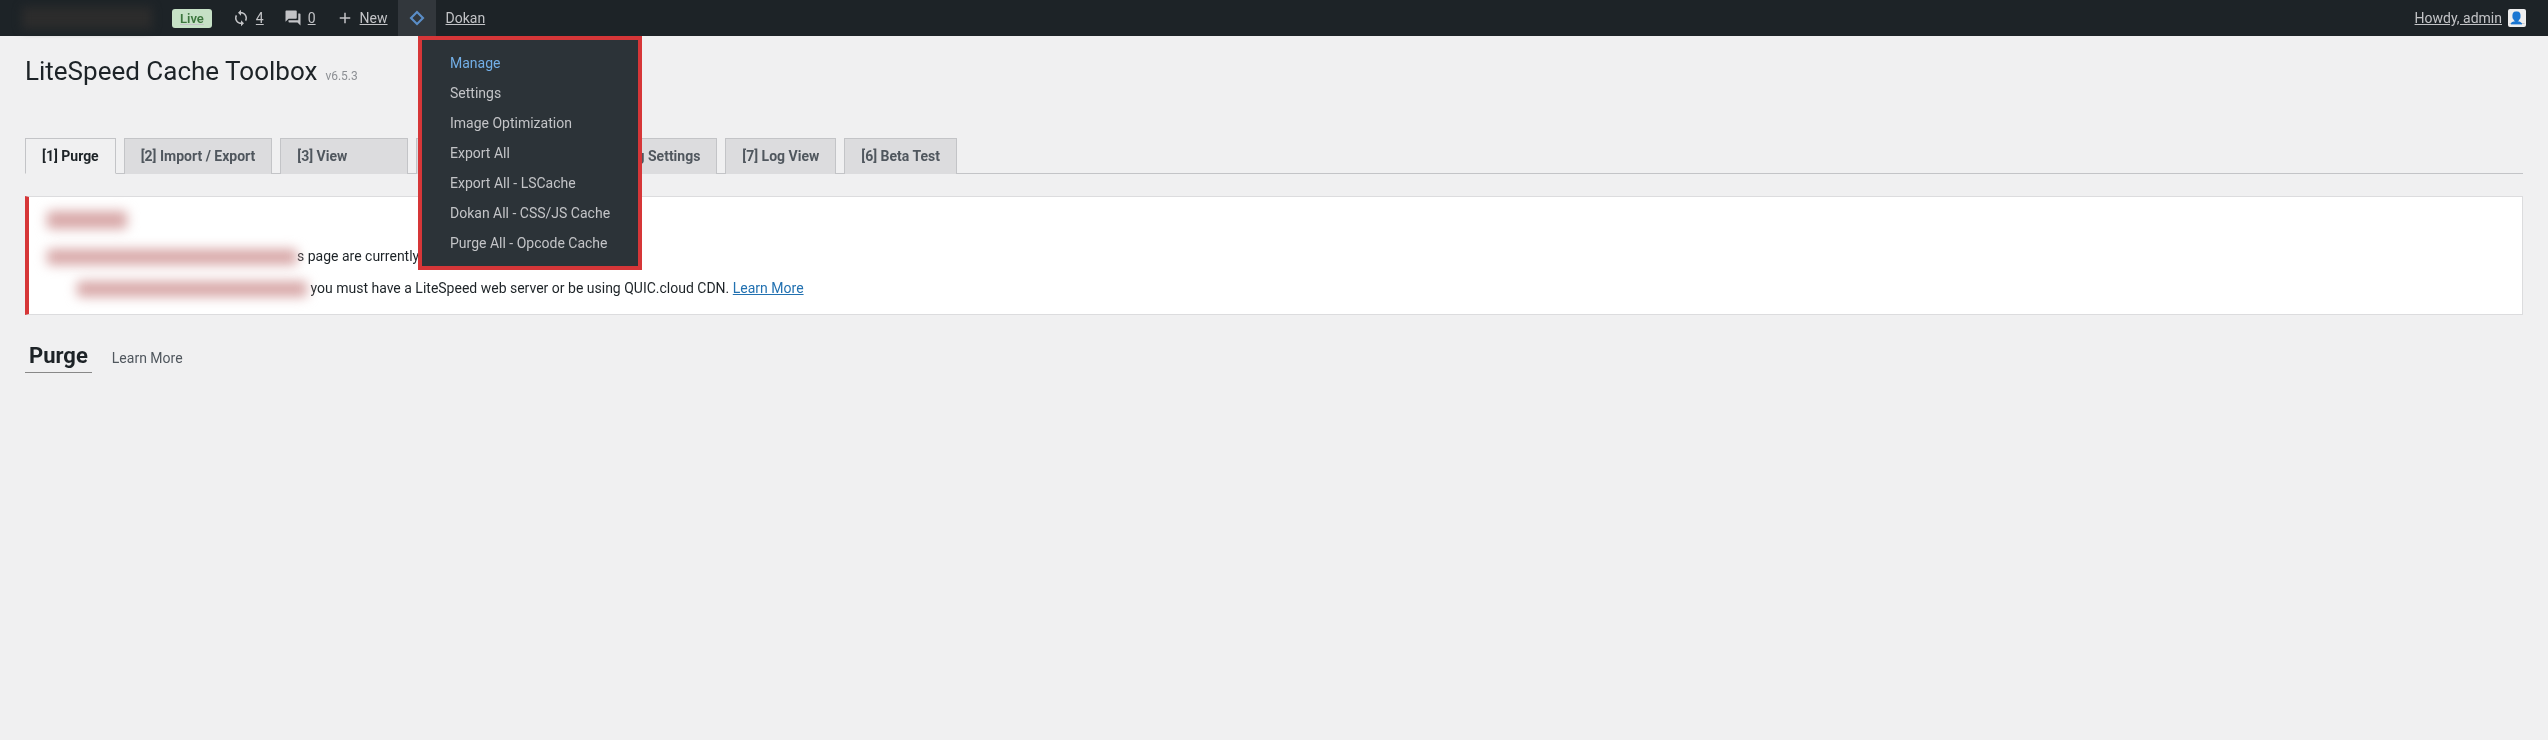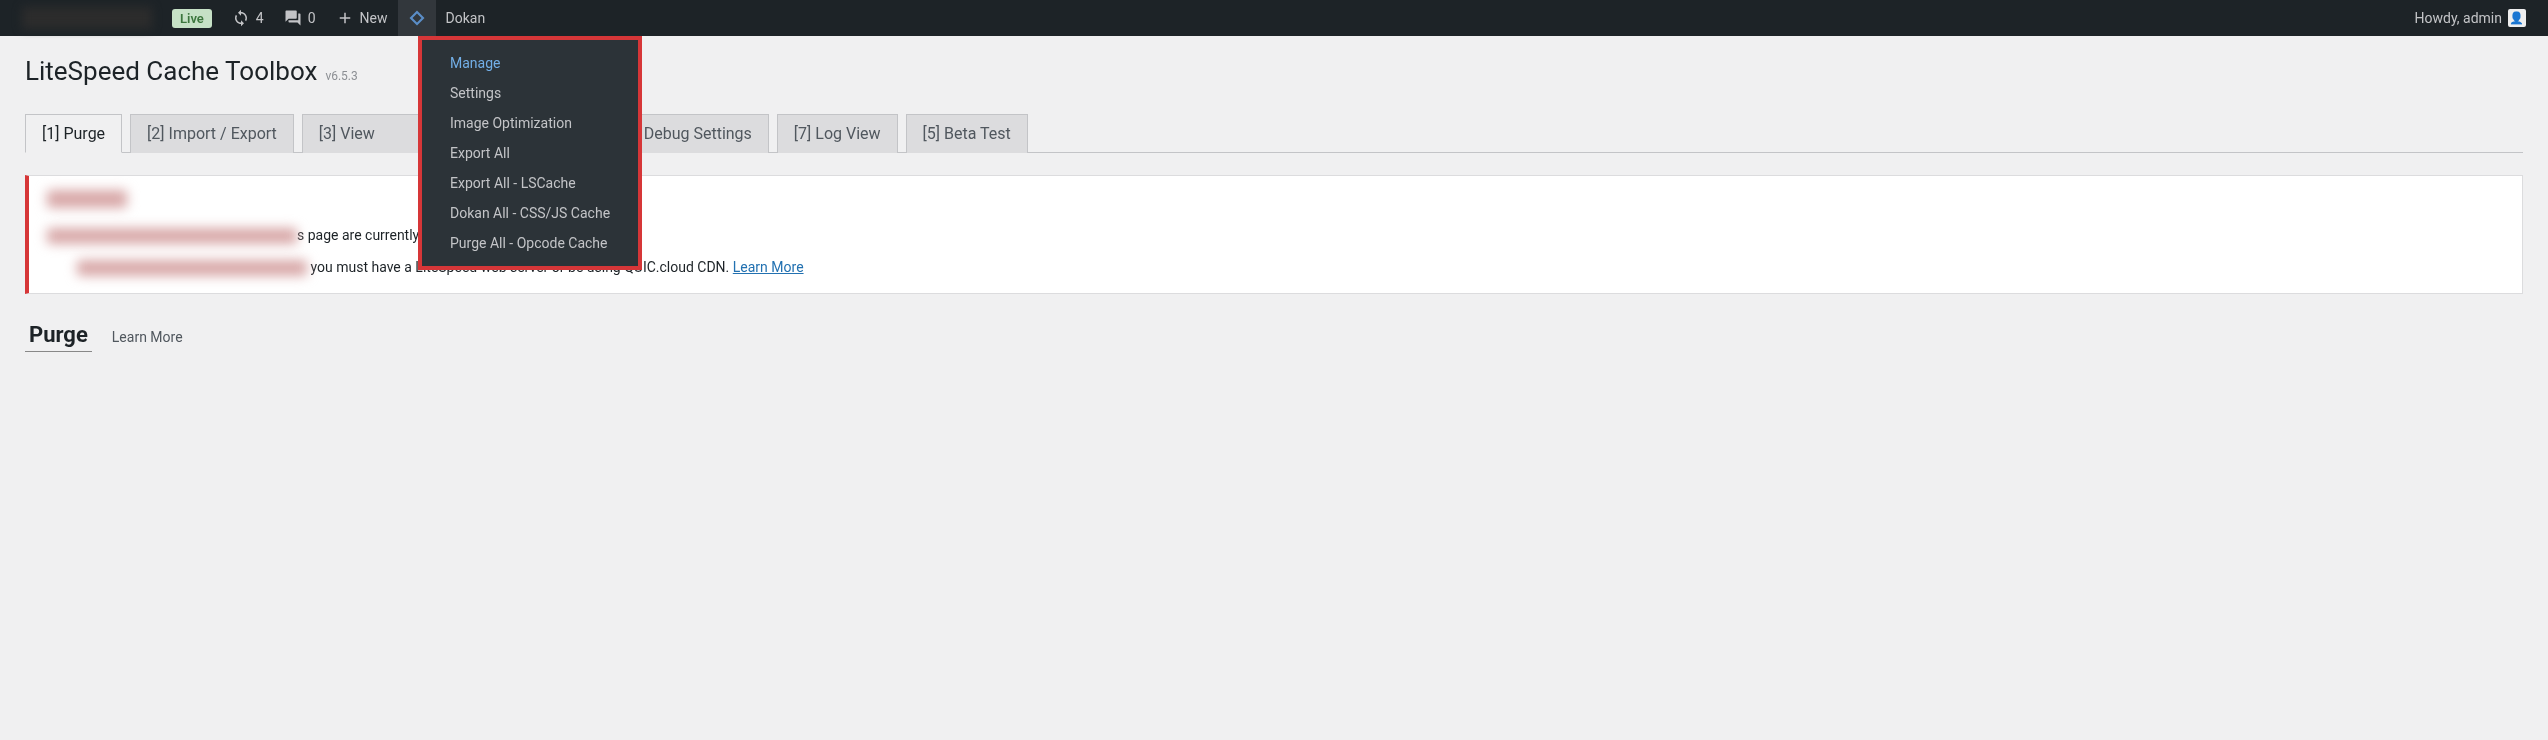--- a/index.html
+++ b/index.html
@@ -31,20 +31,21 @@
       height: 100%;
     }
     .admin-bar-item {
       display: flex;
       align-items: center;
       gap: 6px;
       padding: 0 10px;
       height: 100%;
       cursor: pointer;
       color: #c3c4c7;
+      text-decoration: underline;
     }
     .admin-bar-right {
       display: flex;
       align-items: flex-start;
       gap: 8px;
       height: 100%;
     }
     .live-badge {
       background: #c6e1c6;
       color: #3c763d;
@@ -112,25 +113,26 @@
     .tabs-row {
       display: flex;
       gap: 8px;
       border-bottom: 1px solid #c3c4c7;
     }
     .tab {
       background: #dcdcde;
       border: 1px solid #c3c4c7;
       border-bottom: none;
       padding: 9px 16px;
-      font-size: 16px;
-      font-weight: 400;
+      font-size: 14px;
+      font-weight: 700;
       color: #50575e;
       cursor: pointer;
       margin-bottom: -1px;
+      margin-top: 24px;
     }
     .tab.active {
       background: #f0f0f1;
       border-bottom: 1px solid #f0f0f1;
       color: #1d2327;
     }
     .notice-box {
       background: #fff;
       border: 1px solid #dcdcde;
       border-left: 4px solid #d63638;
@@ -246,21 +248,21 @@
   </div>
 
   <div class="tabs-row">
     <div class="tab active">[1] Purge</div>
     <div class="tab">[2] Import / Export</div>
     <div class="tab" style="padding-right:60px">[3] View</div>
     <div class="tab" style="padding-left:2px">eat</div>
     <div class="tab">[5] Report</div>
     <div class="tab">[6] Debug Settings</div>
     <div class="tab">[7] Log View</div>
-    <div class="tab">[5] Beta Test</div>
+    <div class="tab">[6] Beta Test</div>
   </div>
 
   <div class="notice-box">
     <div><span class="notice-blur blur1"></span></div>
     <div class="notice-line">
       <span class="notice-blur blur2"></span><span>s page are currently unavailable!</span>
     </div>
     <div class="notice-line">
       <span class="notice-blur blur3"></span> <span>you must have a LiteSpeed web server or be using QUIC.cloud CDN. </span><a class="learn-more-link">Learn More</a>
     </div>

